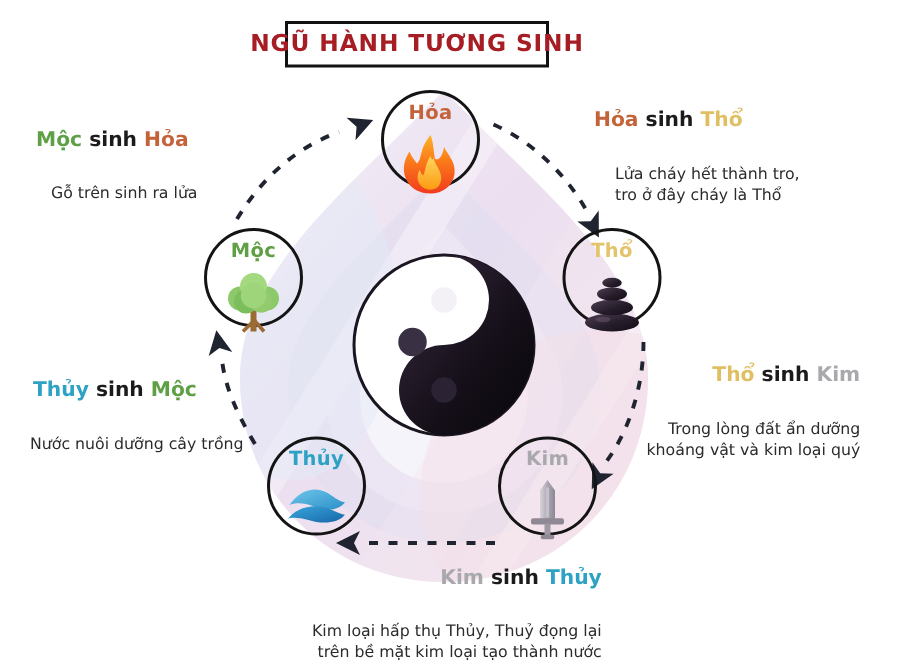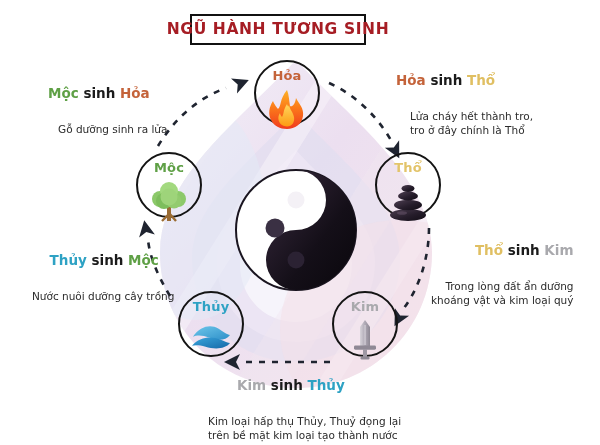--- a/index.html
+++ b/index.html
@@ -129,33 +129,33 @@
     line-height: 1.35;
     margin-top: 20px;
     white-space: nowrap;
   }
   .c-moc  { color: #5fa046; }
   .c-hoa  { color: #c4633a; }
   .c-tho  { color: #e0bf62; }
   .c-kim  { color: #a9a9ad; }
   .c-thuy { color: #2ea2c4; }
 
-  #cap-moc-hoa   { left: 48px;  top: 86px;  text-align: left; }
+  #cap-moc-hoa   { left: 24px;  top: 86px;  text-align: left; }
   #cap-moc-hoa .cap-body { margin-left: 10px; }
 
   #cap-hoa-tho   { left: 396px; top: 73px;  text-align: left; }
   #cap-hoa-tho .cap-body { margin-left: 14px; }
 
   #cap-tho-kim   { left: 455px; top: 243px; text-align: right; }
   #cap-tho-kim .cap-body { margin-left: -24px; }
 
-  #cap-kim-thuy  { left: 237px; top: 378px; text-align: left; }
+  #cap-kim-thuy  { left: 237px; top: 378px; text-align: right; }
   #cap-kim-thuy .cap-body { margin-left: -29px; }
 
-  #cap-thuy-moc  { left: 34px;  top: 253px; text-align: center; }
+  #cap-thuy-moc  { left: 22px;  top: 253px; text-align: left; }
   #cap-thuy-moc .cap-body { margin-left: -2px; }
 </style>
 </head>
 <body>
 
 <div id="stage">
 
   <svg id="droplet-layer" viewBox="0 0 600 445">
     <defs>
       <linearGradient id="gDrop" x1="0" y1="0" x2="1" y2="1">
@@ -351,33 +351,33 @@
     <span id="title-text">NGŨ HÀNH TƯƠNG SINH</span>
   </div>
 
   <div class="caption" id="cap-moc-hoa">
     <div class="cap-head">
       <span class="c-moc">Mộc</span>
       <span class="w-sinh">sinh</span>
       <span class="c-hoa">Hỏa</span>
     </div>
     <div class="cap-body">
-      <div>Gỗ dưỡng sinh ra lửa</div>
+      <div>Gỗ trên sinh ra lửa</div>
     </div>
   </div>
 
   <div class="caption" id="cap-hoa-tho">
     <div class="cap-head">
       <span class="c-hoa">Hỏa</span>
       <span class="w-sinh">sinh</span>
       <span class="c-tho">Thổ</span>
     </div>
     <div class="cap-body">
       <div>Lửa cháy hết thành tro,</div>
-      <div>tro ở đây chính là Thổ</div>
+      <div>tro ở đây cháy là Thổ</div>
     </div>
   </div>
 
   <div class="caption" id="cap-tho-kim">
     <div class="cap-head">
       <span class="c-tho">Thổ</span>
       <span class="w-sinh">sinh</span>
       <span class="c-kim">Kim</span>
     </div>
     <div class="cap-body">

